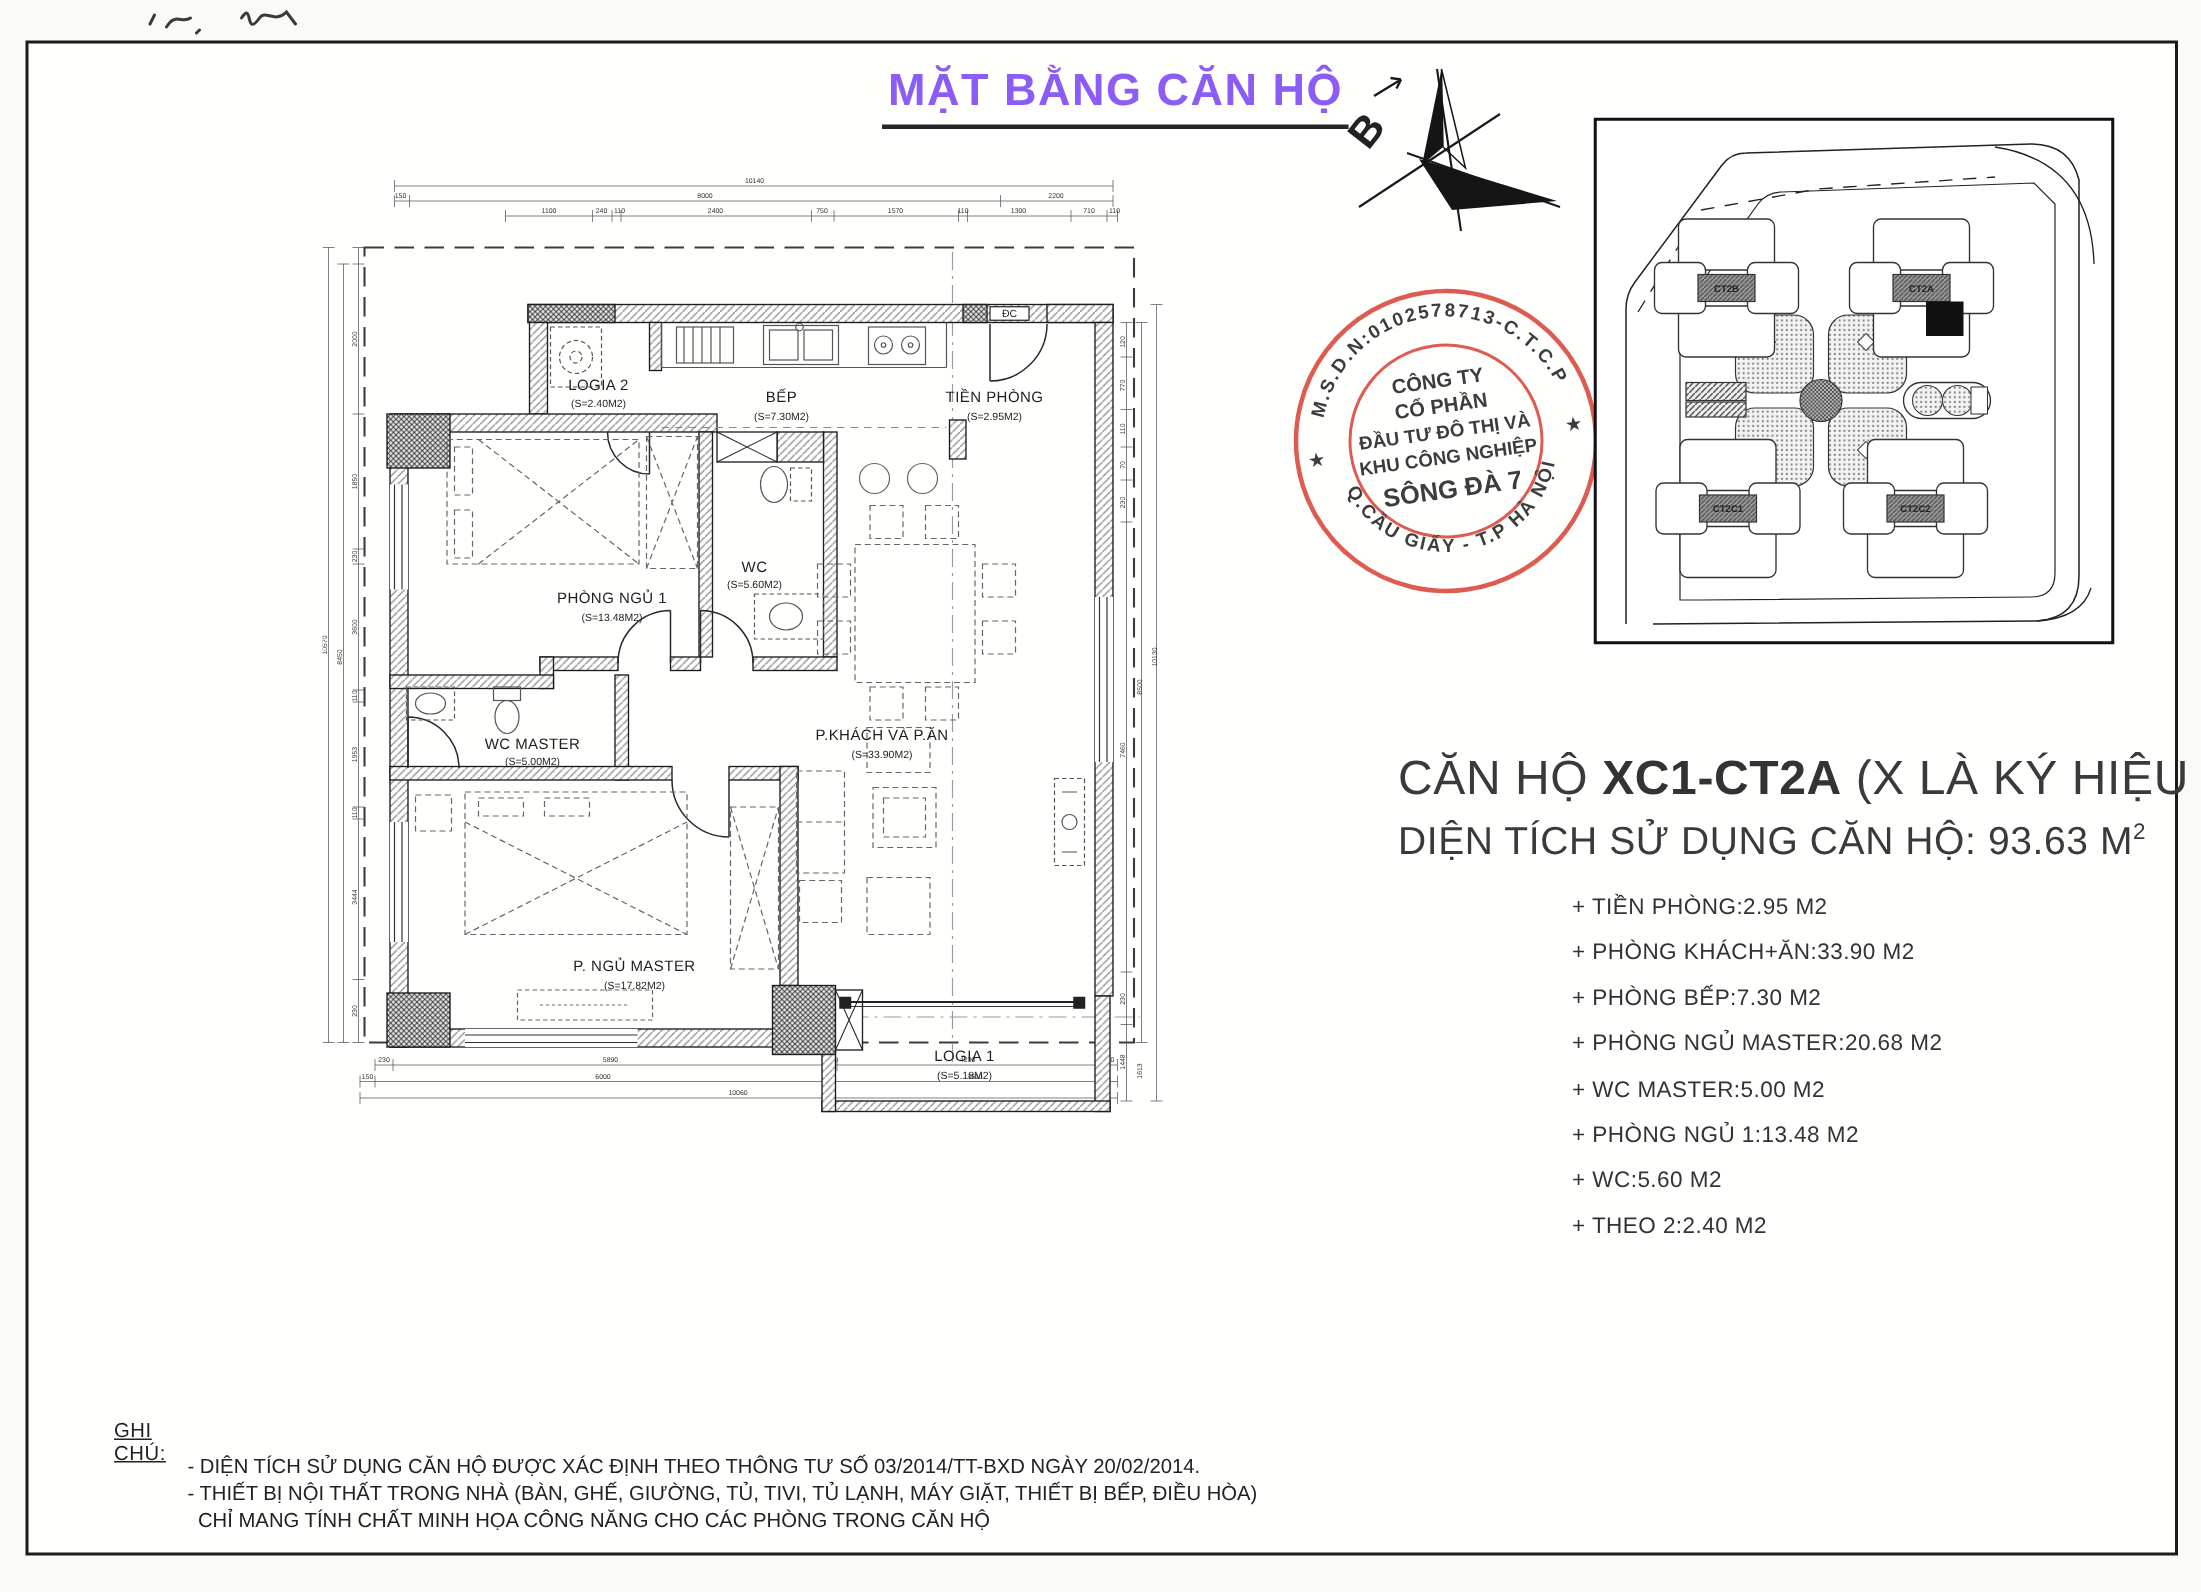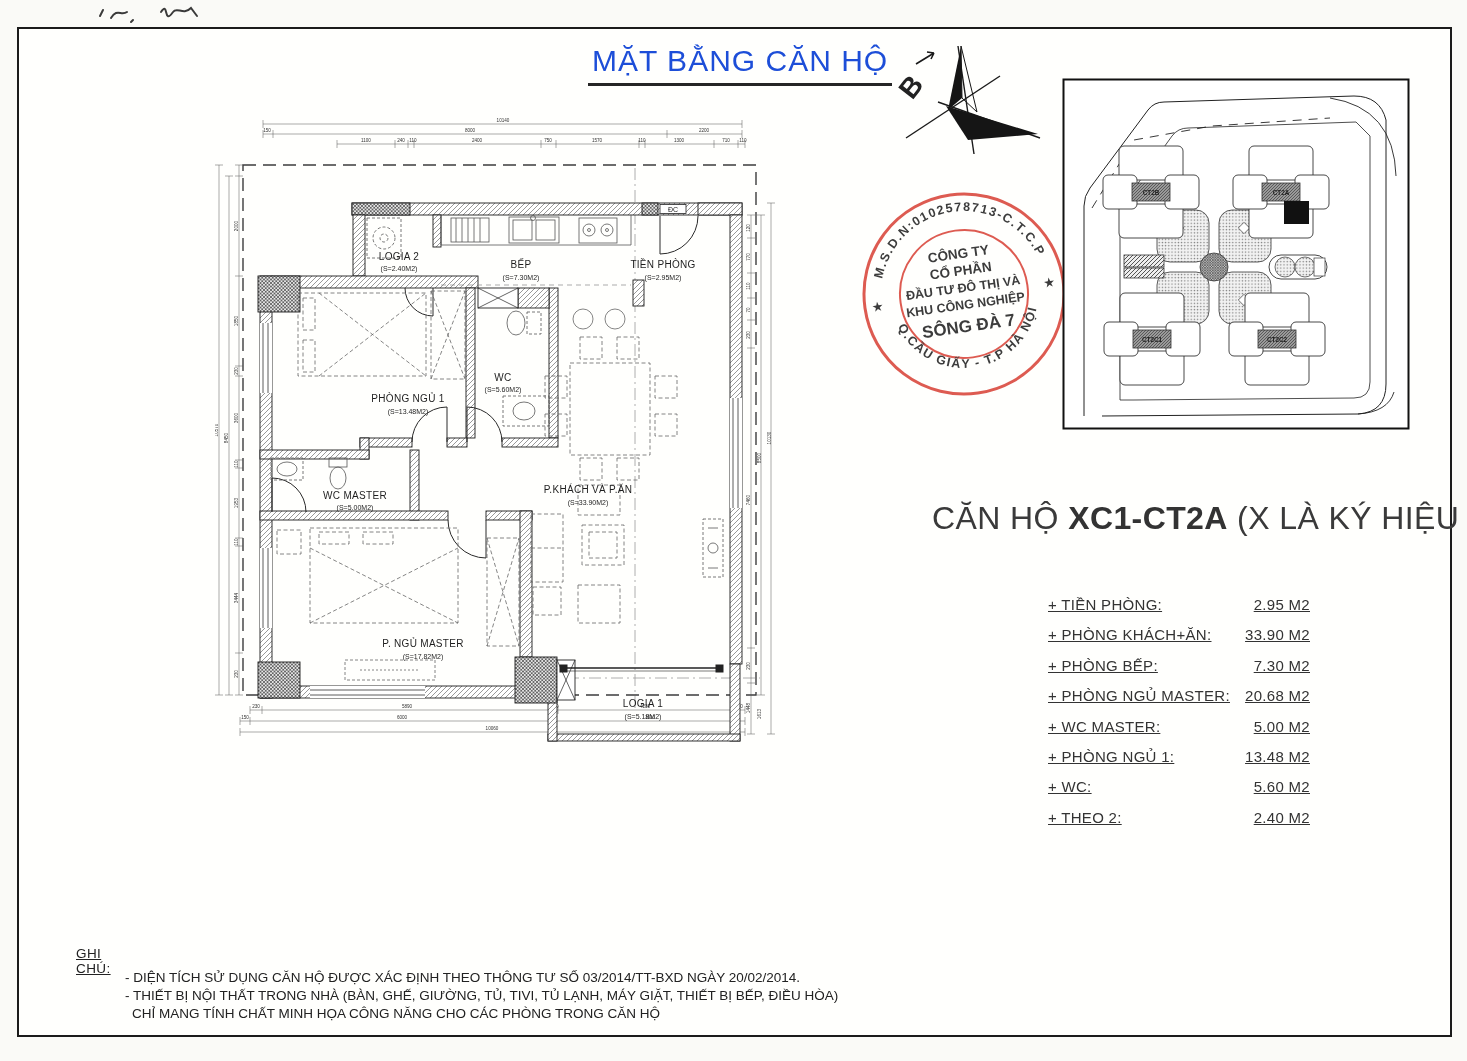--- a/index.html
+++ b/index.html
@@ -1,39 +1,39 @@
 <!DOCTYPE html>
 <html><head>
 <meta charset="utf-8">
 <style>
   html,body{margin:0;padding:0;}
   body{width:1467px;height:1061px;position:relative;background:#fafaf7;
        font-family:"Liberation Sans",sans-serif;overflow:hidden;color:#222;}
   .page-border{position:absolute;left:17px;top:27px;width:1431px;height:1006px;
        border:2px solid #1b1b1b;background:#fffffd;}
-  .main-title{position:absolute;left:588px;top:44px;font-size:30px;font-weight:normal;
-       letter-spacing:1px;color:#1d4ed8;border-bottom:3px solid #262626;padding:0 4px 5px 4px;}
+  .main-title{position:absolute;left:588px;top:44px;font-size:30px;font-weight:bold;
+       letter-spacing:1px;color:#8b5cf6;border-bottom:3px solid #262626;padding:0 4px 5px 4px;}
   .fp, .cp, .st, .sp, .hw{position:absolute;}
   .fp{left:215px;top:108px;}
   .cp{left:888px;top:40px;}
   .st{left:856px;top:186px;}
   .sp{left:1062px;top:78px;}
   .hw{left:70px;top:0px;}
   svg text{font-family:"Liberation Sans",sans-serif;fill:#222;}
   .dim{font-size:4.6px;fill:#333;}
   .rn{font-size:10px;fill:#1e1e1e;letter-spacing:0.3px;}
   .ra{font-size:7px;fill:#1e1e1e;}
   .apt-block{position:absolute;left:932px;top:500px;width:505px;color:#3a3a3a;}
   .apt-line1{font-size:32px;letter-spacing:0.4px;white-space:nowrap;}
   .apt-line1 b{font-weight:bold;color:#333;}
   .apt-line2{font-size:26px;margin-top:8px;letter-spacing:0.4px;white-space:nowrap;}
   .apt-line2 sup{font-size:15px;}
   .room-list{position:absolute;left:1048px;top:596px;width:262px;}
-  .room-row{display:flex;justify-content:space-between;align-items:baseline;
-       height:30.4px;font-size:15px;color:#333;letter-spacing:0.3px;text-decoration:underline;}
+  .room-row{display:flex;align-items:baseline;
+       height:30.4px;font-size:15px;color:#333;letter-spacing:0.3px;}
   .notes{position:absolute;left:60px;top:944px;font-size:13.5px;color:#222;}
   .notes-head{position:absolute;left:16px;top:2px;text-decoration:underline;letter-spacing:0.4px;}
   .notes-lines{position:absolute;left:65px;top:0;width:640px;line-height:18px;white-space:nowrap;margin-top:25px;}
   .notes-lines .l2-cont{padding-left:7px;}
 </style>
 </head>
 <body>
 
 <div class="page-border"></div>
 
@@ -471,20 +471,23 @@
     <use href="#petals"></use>
     <rect x="-19" y="-9" width="38" height="18" fill="url(#coreHatchPat)" stroke="#333" stroke-width="0.8"></rect>
     <text x="0" y="2.6" text-anchor="middle" font-size="6.4" font-weight="bold" fill="#fff">CT2C2</text>
   </g>
 </svg>
 
 <div class="apt-block">
   <div class="apt-line1">
     <span>CĂN HỘ </span><b>XC1-CT2A</b><span> (X LÀ KÝ HIỆU TẦNG)</span>
   </div>
+  <div class="apt-line2">
+    <span>DIỆN TÍCH SỬ DỤNG CĂN HỘ: 93.63 M</span><sup>2</sup>
+  </div>
 </div>
 
 <div class="room-list">
   <div class="room-row">
     <span>+ TIỀN PHÒNG:</span>
     <span>2.95 M2</span>
   </div>
   <div class="room-row">
     <span>+ PHÒNG KHÁCH+ĂN:</span>
     <span>33.90 M2</span>

